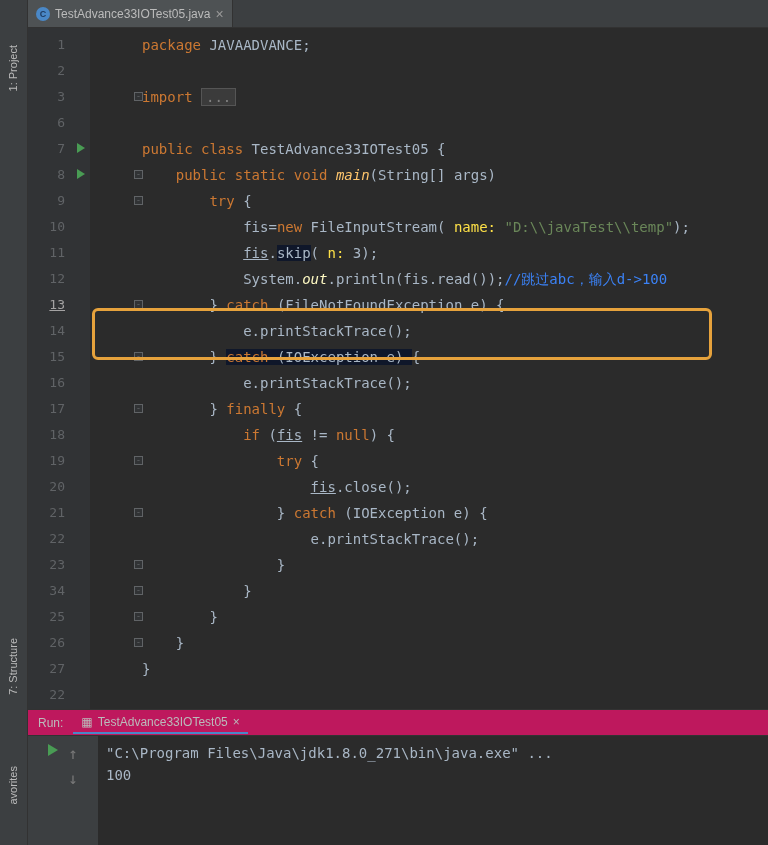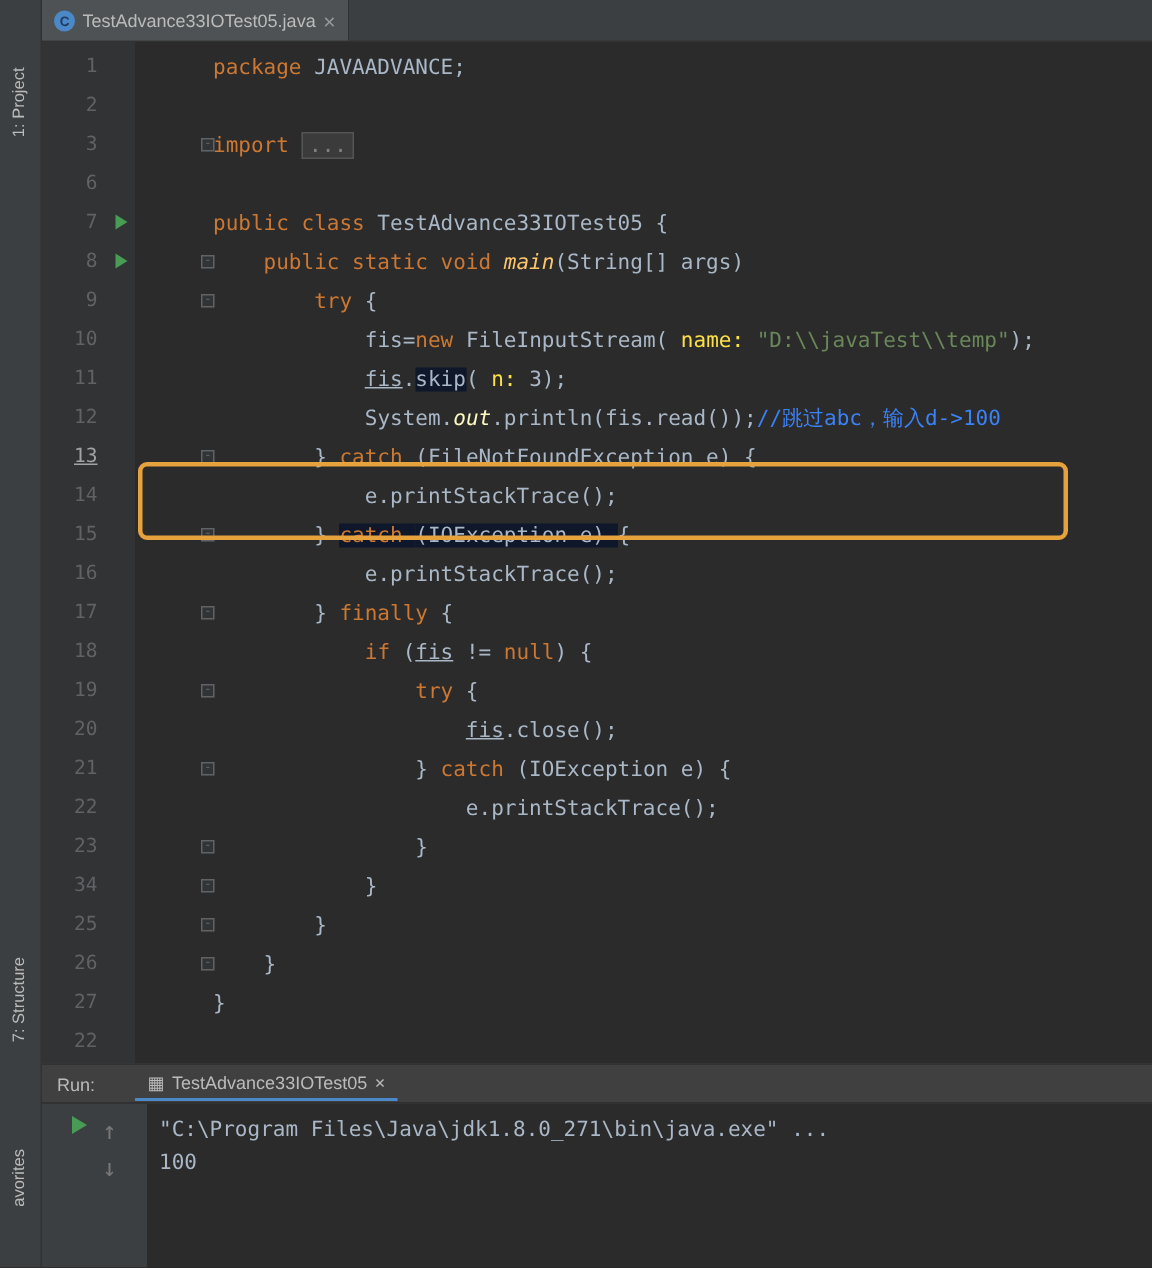--- a/index.html
+++ b/index.html
@@ -181,29 +181,29 @@
       border-top: 1px solid #323232;
       background: #2b2b2b;
       display: flex;
     }
     .run-tab-bar {
       position: absolute;
       bottom: 110px;
       left: 28px;
       right: 0;
       height: 26px;
-      background: #404040;
+      background: #be185d;
       border-top: 1px solid #323232;
       display: flex;
       align-items: center;
       font-family: sans-serif;
       font-size: 12px;
       color: #bbbbbb;
       padding-left: 10px;
-      gap: 27px;
+      gap: 10px;
     }
     .run-inner-tab {
       display: flex;
       align-items: center;
       gap: 5px;
       padding: 3px 8px;
       border-bottom: 2px solid #4a88c7;
     }
     .run-side {
       width: 70px;

